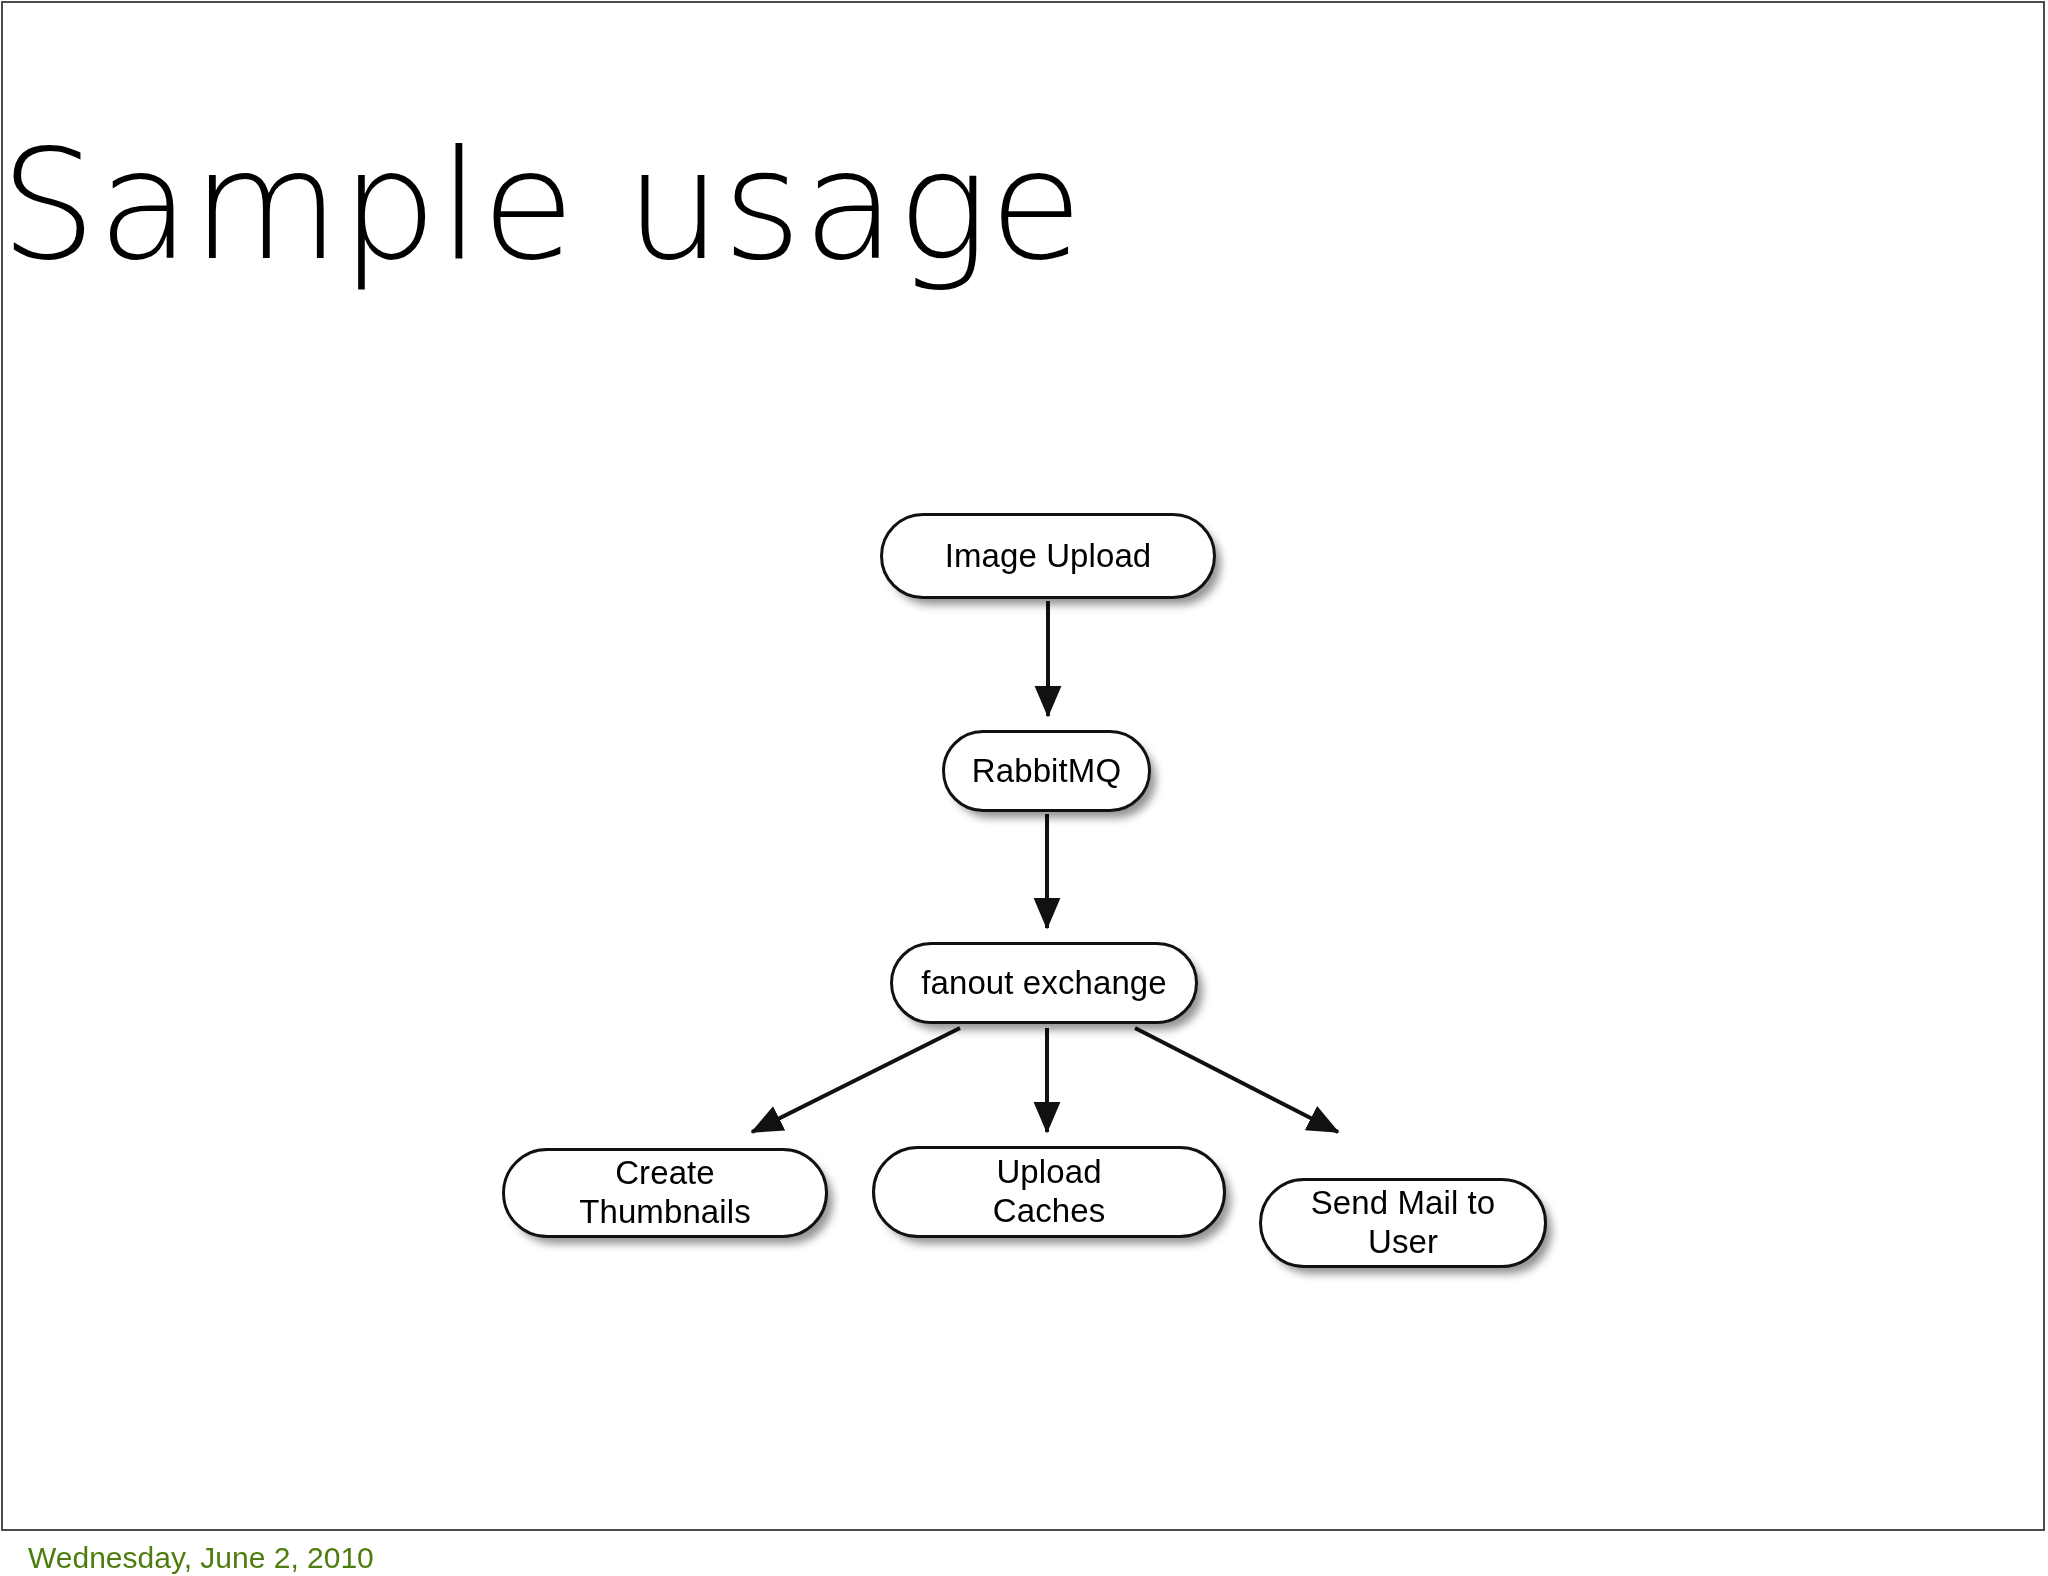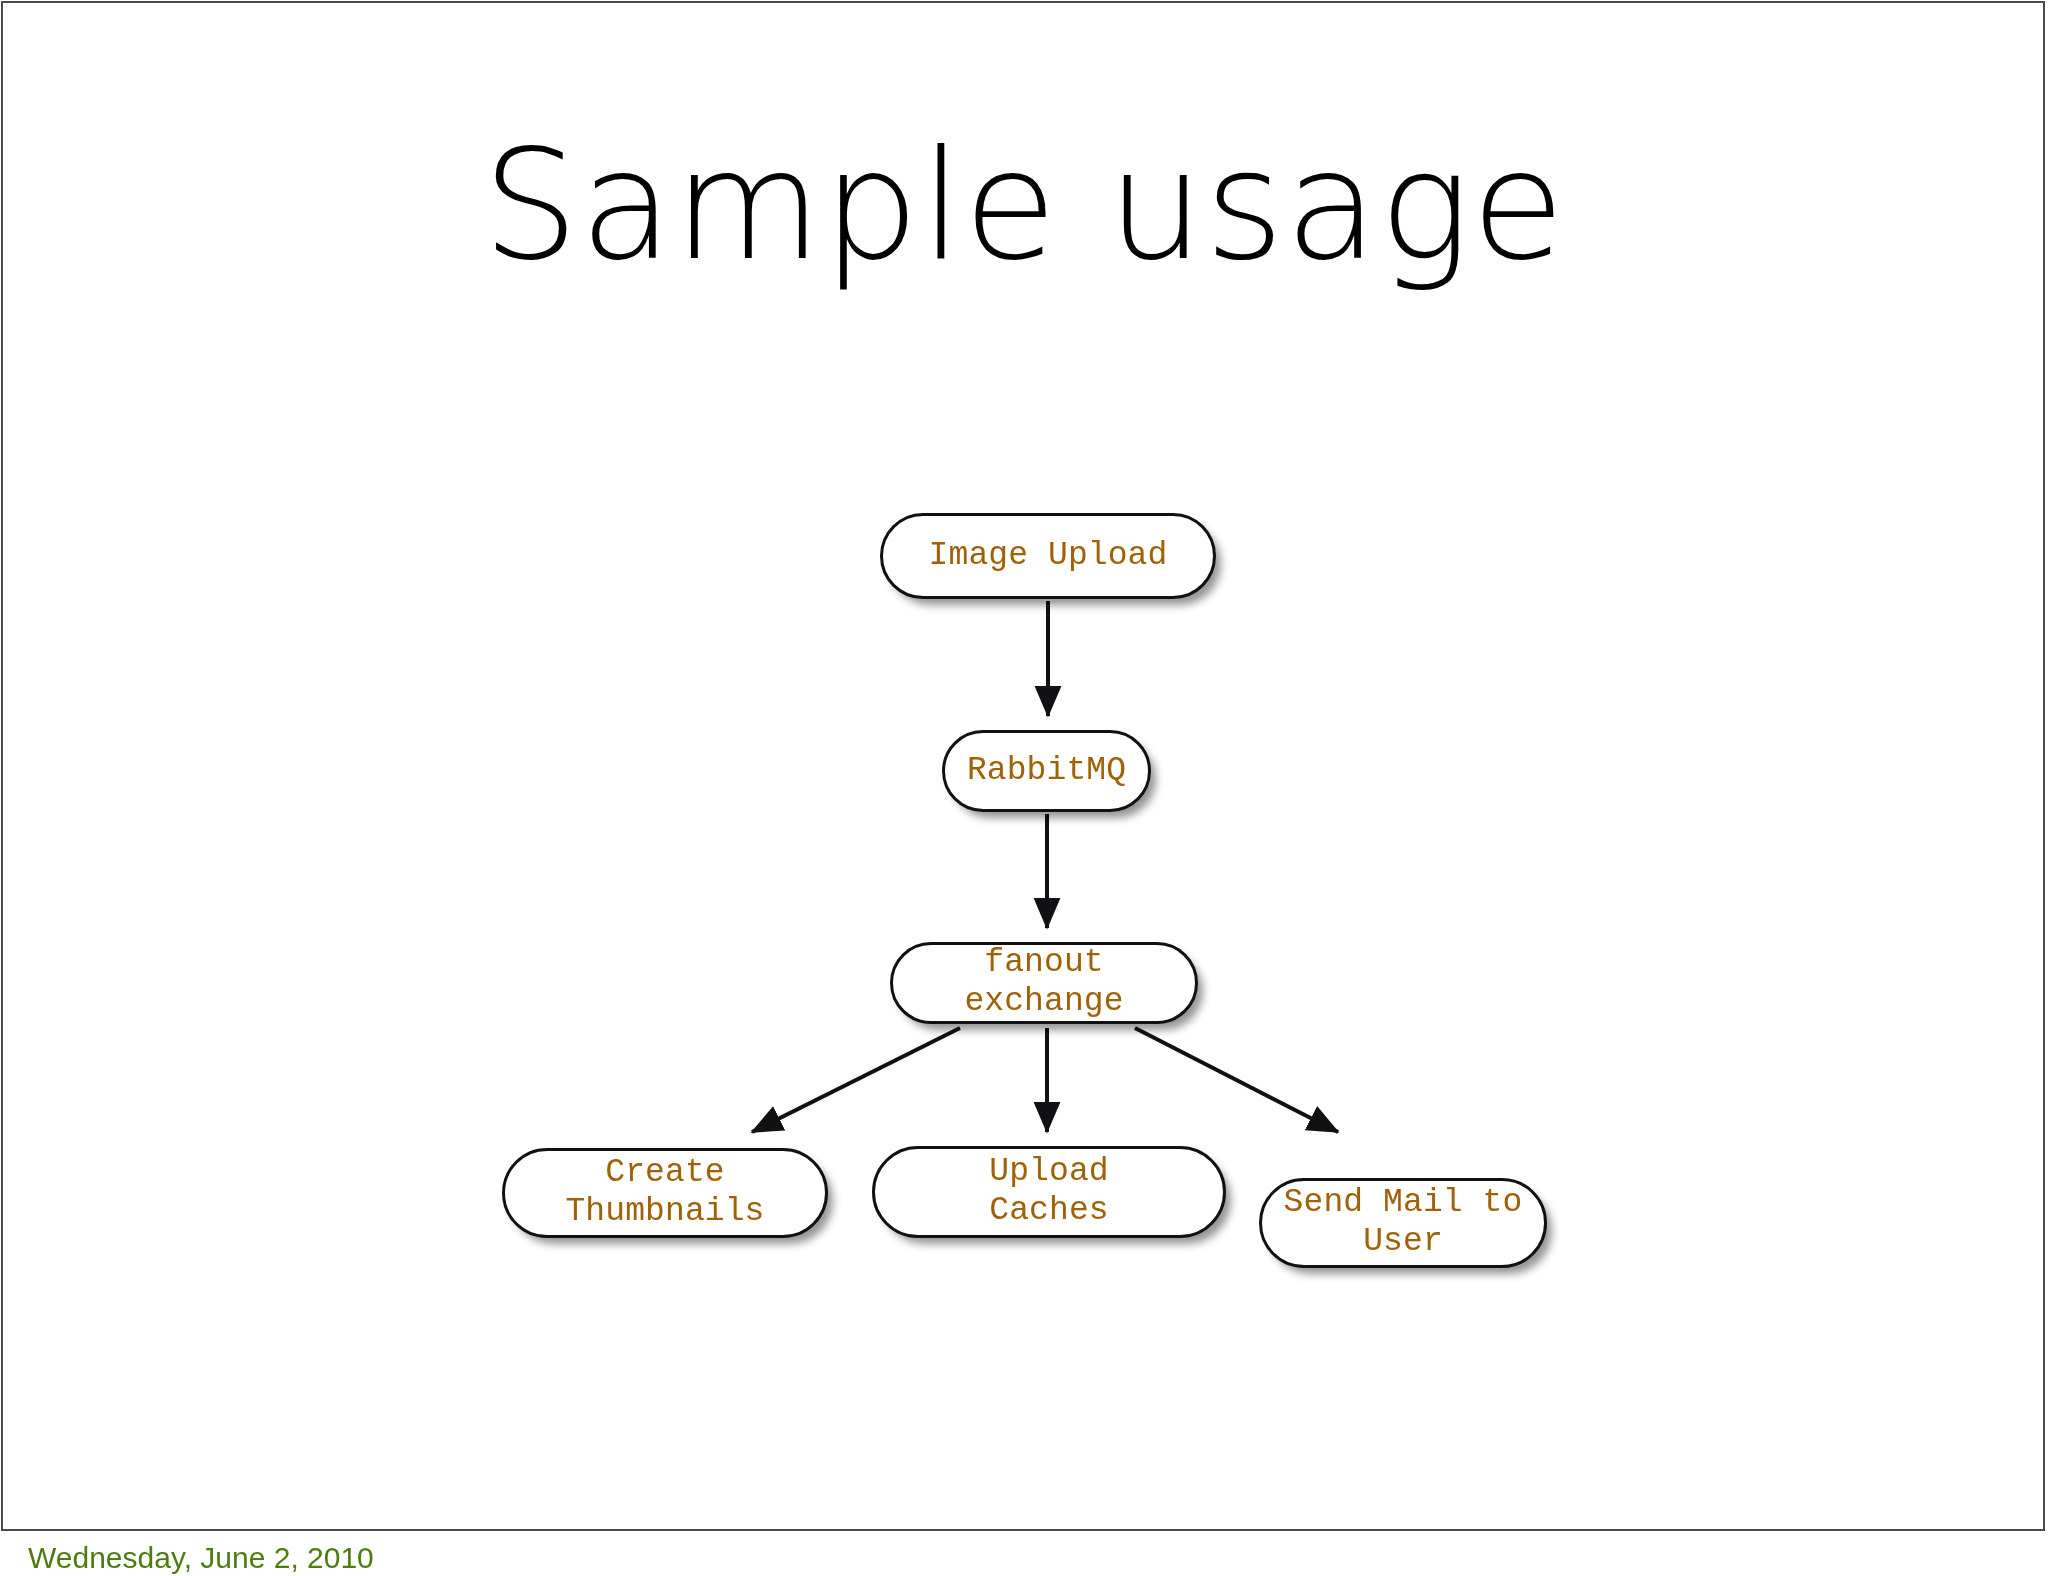--- a/index.html
+++ b/index.html
@@ -33,21 +33,21 @@
     border: 2px solid #4b4b4f;
     box-sizing: border-box;
     background: #ffffff;
   }
 
   #slide-title {
     position: absolute;
     left: 0;
     top: 130px;
     width: 2048px;
-    text-align: center;
+    text-align: left;
     font-family: "DejaVu Sans", sans-serif;
     font-weight: 300;
     font-size: 152px;
     line-height: 1.0;
     letter-spacing: 1px;
     color: #000000;
     white-space: nowrap;
   }
 
   
@@ -69,22 +69,22 @@
 
   .node {
     position: absolute;
     box-sizing: border-box;
     background: #ffffff;
     border: 3px solid #111114;
     display: flex;
     align-items: center;
     justify-content: center;
     text-align: center;
-    color: #a16207;
-    font-family: Liberation Mono, monospace;
+    color: #000000;
+    font-family: Liberation Sans, sans-serif;
     font-size: 33px;
     line-height: 1.18;
     letter-spacing: 0.1px;
     box-shadow: 7px 8px 9px -2px rgba(0,0,0,0.42);
   }
 
   .node-label {
     display: block;
     padding: 0 10px;
     white-space: pre-line;

